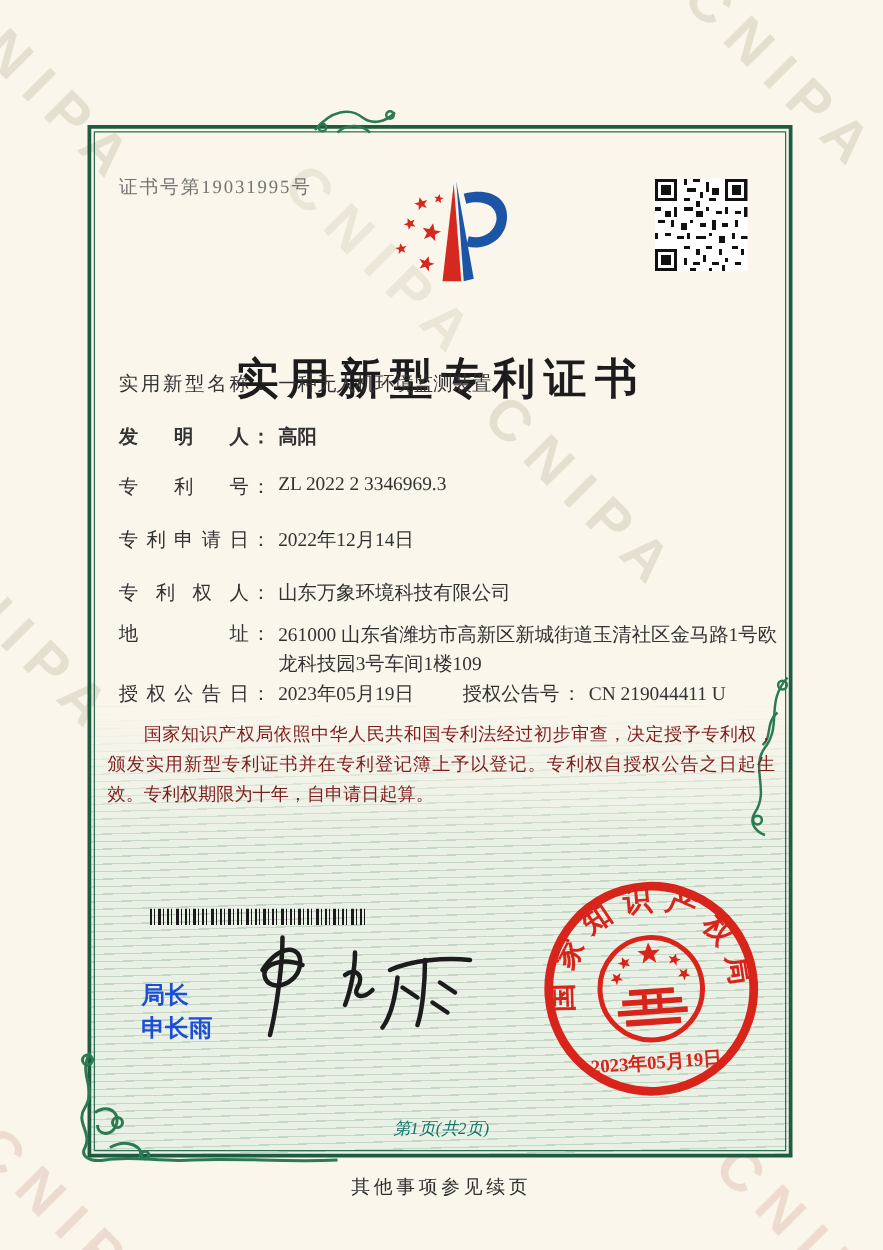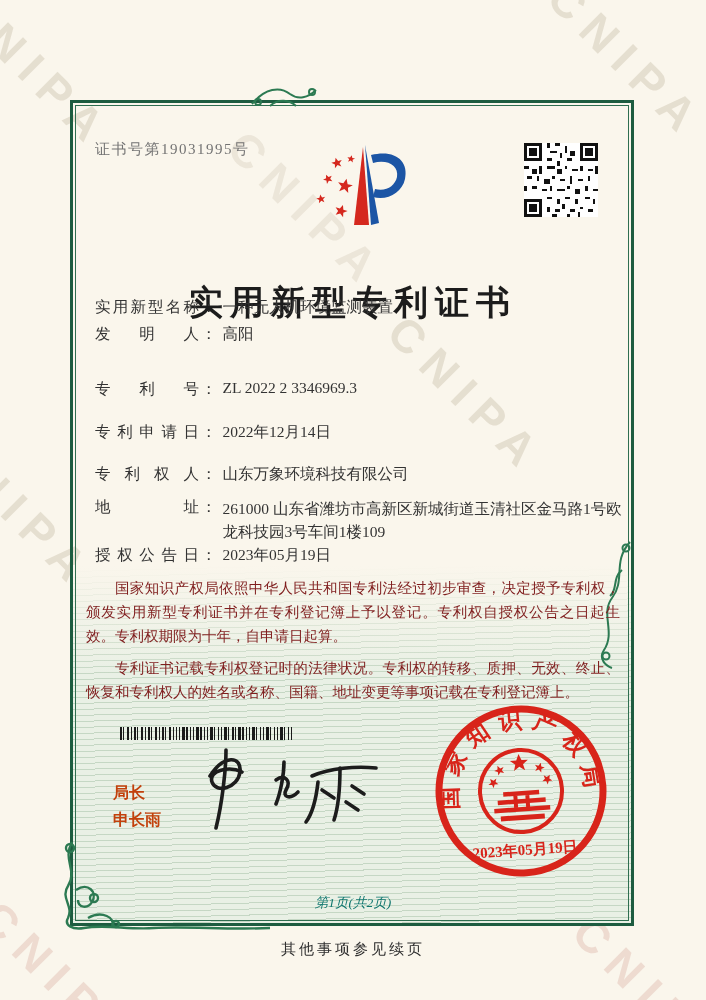--- a/index.html
+++ b/index.html
@@ -65,21 +65,21 @@
   .law p{margin:0 0 8px 0;text-indent:2em;}
   
   .barcode{
     position:absolute;left:120px;top:727px;width:172px;height:13px;z-index:2;
     background:repeating-linear-gradient(90deg,
       #1a1a1a 0 1.5px,transparent 1.5px 3px,
       #1a1a1a 3px 4px,transparent 4px 6.5px,
       #1a1a1a 6.5px 9px,transparent 9px 10.5px,
       #1a1a1a 10.5px 11.5px,transparent 11.5px 14px);
   }
-  .signer{position:absolute;left:113px;z-index:2;font-size:16px;font-weight:bold;color:#c2410c;
+  .signer{position:absolute;left:113px;z-index:2;font-size:19px;font-weight:bold;color:#1d4ed8;
     font-family:Liberation Mono, monospace;}
   .signature{position:absolute;left:180px;top:742px;z-index:3;}
   
   .seal{position:absolute;left:433px;top:703px;z-index:3;transform:rotate(-4deg);}
   
   .pageinfo{
     position:absolute;left:0;right:0;top:894px;text-align:center;z-index:2;
     font-size:13.5px;color:#0f766e;font-style:italic;
   }
   .footnote{
@@ -214,43 +214,43 @@
       <rect x="21" y="27" width="1" height="2"></rect>
   </g>
 </svg>
 
 <div class="title">实用新型专利证书</div>
 
 <div class="fields">
   <div class="row" style="top:297px;">
     <span class="flabel">实用新型名称</span><span class="colon">：</span><span class="fvalue">一种无人机环境监测装置</span>
   </div>
-  <div class="row" style="top:324px;">
+  <div class="row" style="top:339px;font-weight:bold;">
     <span class="flabel">发明人</span><span class="colon">：</span><span class="fvalue">高阳</span>
   </div>
   <div class="row" style="top:379px;">
     <span class="flabel">专利号</span><span class="colon">：</span><span class="fvalue">ZL 2022 2 3346969.3</span>
   </div>
   <div class="row" style="top:422px;">
     <span class="flabel">专利申请日</span><span class="colon">：</span><span class="fvalue">2022年12月14日</span>
   </div>
   <div class="row" style="top:464px;">
     <span class="flabel">专利权人</span><span class="colon">：</span><span class="fvalue">山东万象环境科技有限公司</span>
   </div>
   <div class="row" style="top:497px;">
     <span class="flabel">地址</span><span class="colon">：</span><span class="fvalue wrap">261000 山东省潍坊市高新区新城街道玉清社区金马路1号欧龙科技园3号车间1楼109</span>
   </div>
   <div class="row grantrow" style="top:545px;">
     <span class="flabel">授权公告日</span><span class="colon">：</span><span class="fvalue">2023年05月19日</span>
+    <span class="grant-no"><span>授权公告号</span><span class="colon">：</span><span>CN 219044411 U</span></span>
   </div>
 </div>
 
 <div class="law">
   <p>国家知识产权局依照中华人民共和国专利法经过初步审查，决定授予专利权，颁发实用新型专利证书并在专利登记簿上予以登记。专利权自授权公告之日起生效。专利权期限为十年，自申请日起算。</p>
-  <p>专利证书记载专利权登记时的法律状况。专利权的转移、质押、无效、终止、恢复和专利权人的姓名或名称、国籍、地址变更等事项记载在专利登记簿上。</p>
 </div>
 
 <div class="barcode"></div>
 
 <div class="signer" style="top:783px;">局长</div>
 <div class="signer" style="top:810px;">申长雨</div>
 
 <svg class="signature" width="210" height="100" viewBox="0 0 210 100">
   <g fill="none" stroke="#1c1c1c" stroke-width="3.6" stroke-linecap="round">
     <path d="M30,34 C44,12 62,14 60,30 C58,46 36,52 32,40 C28,28 50,24 62,30"></path>

